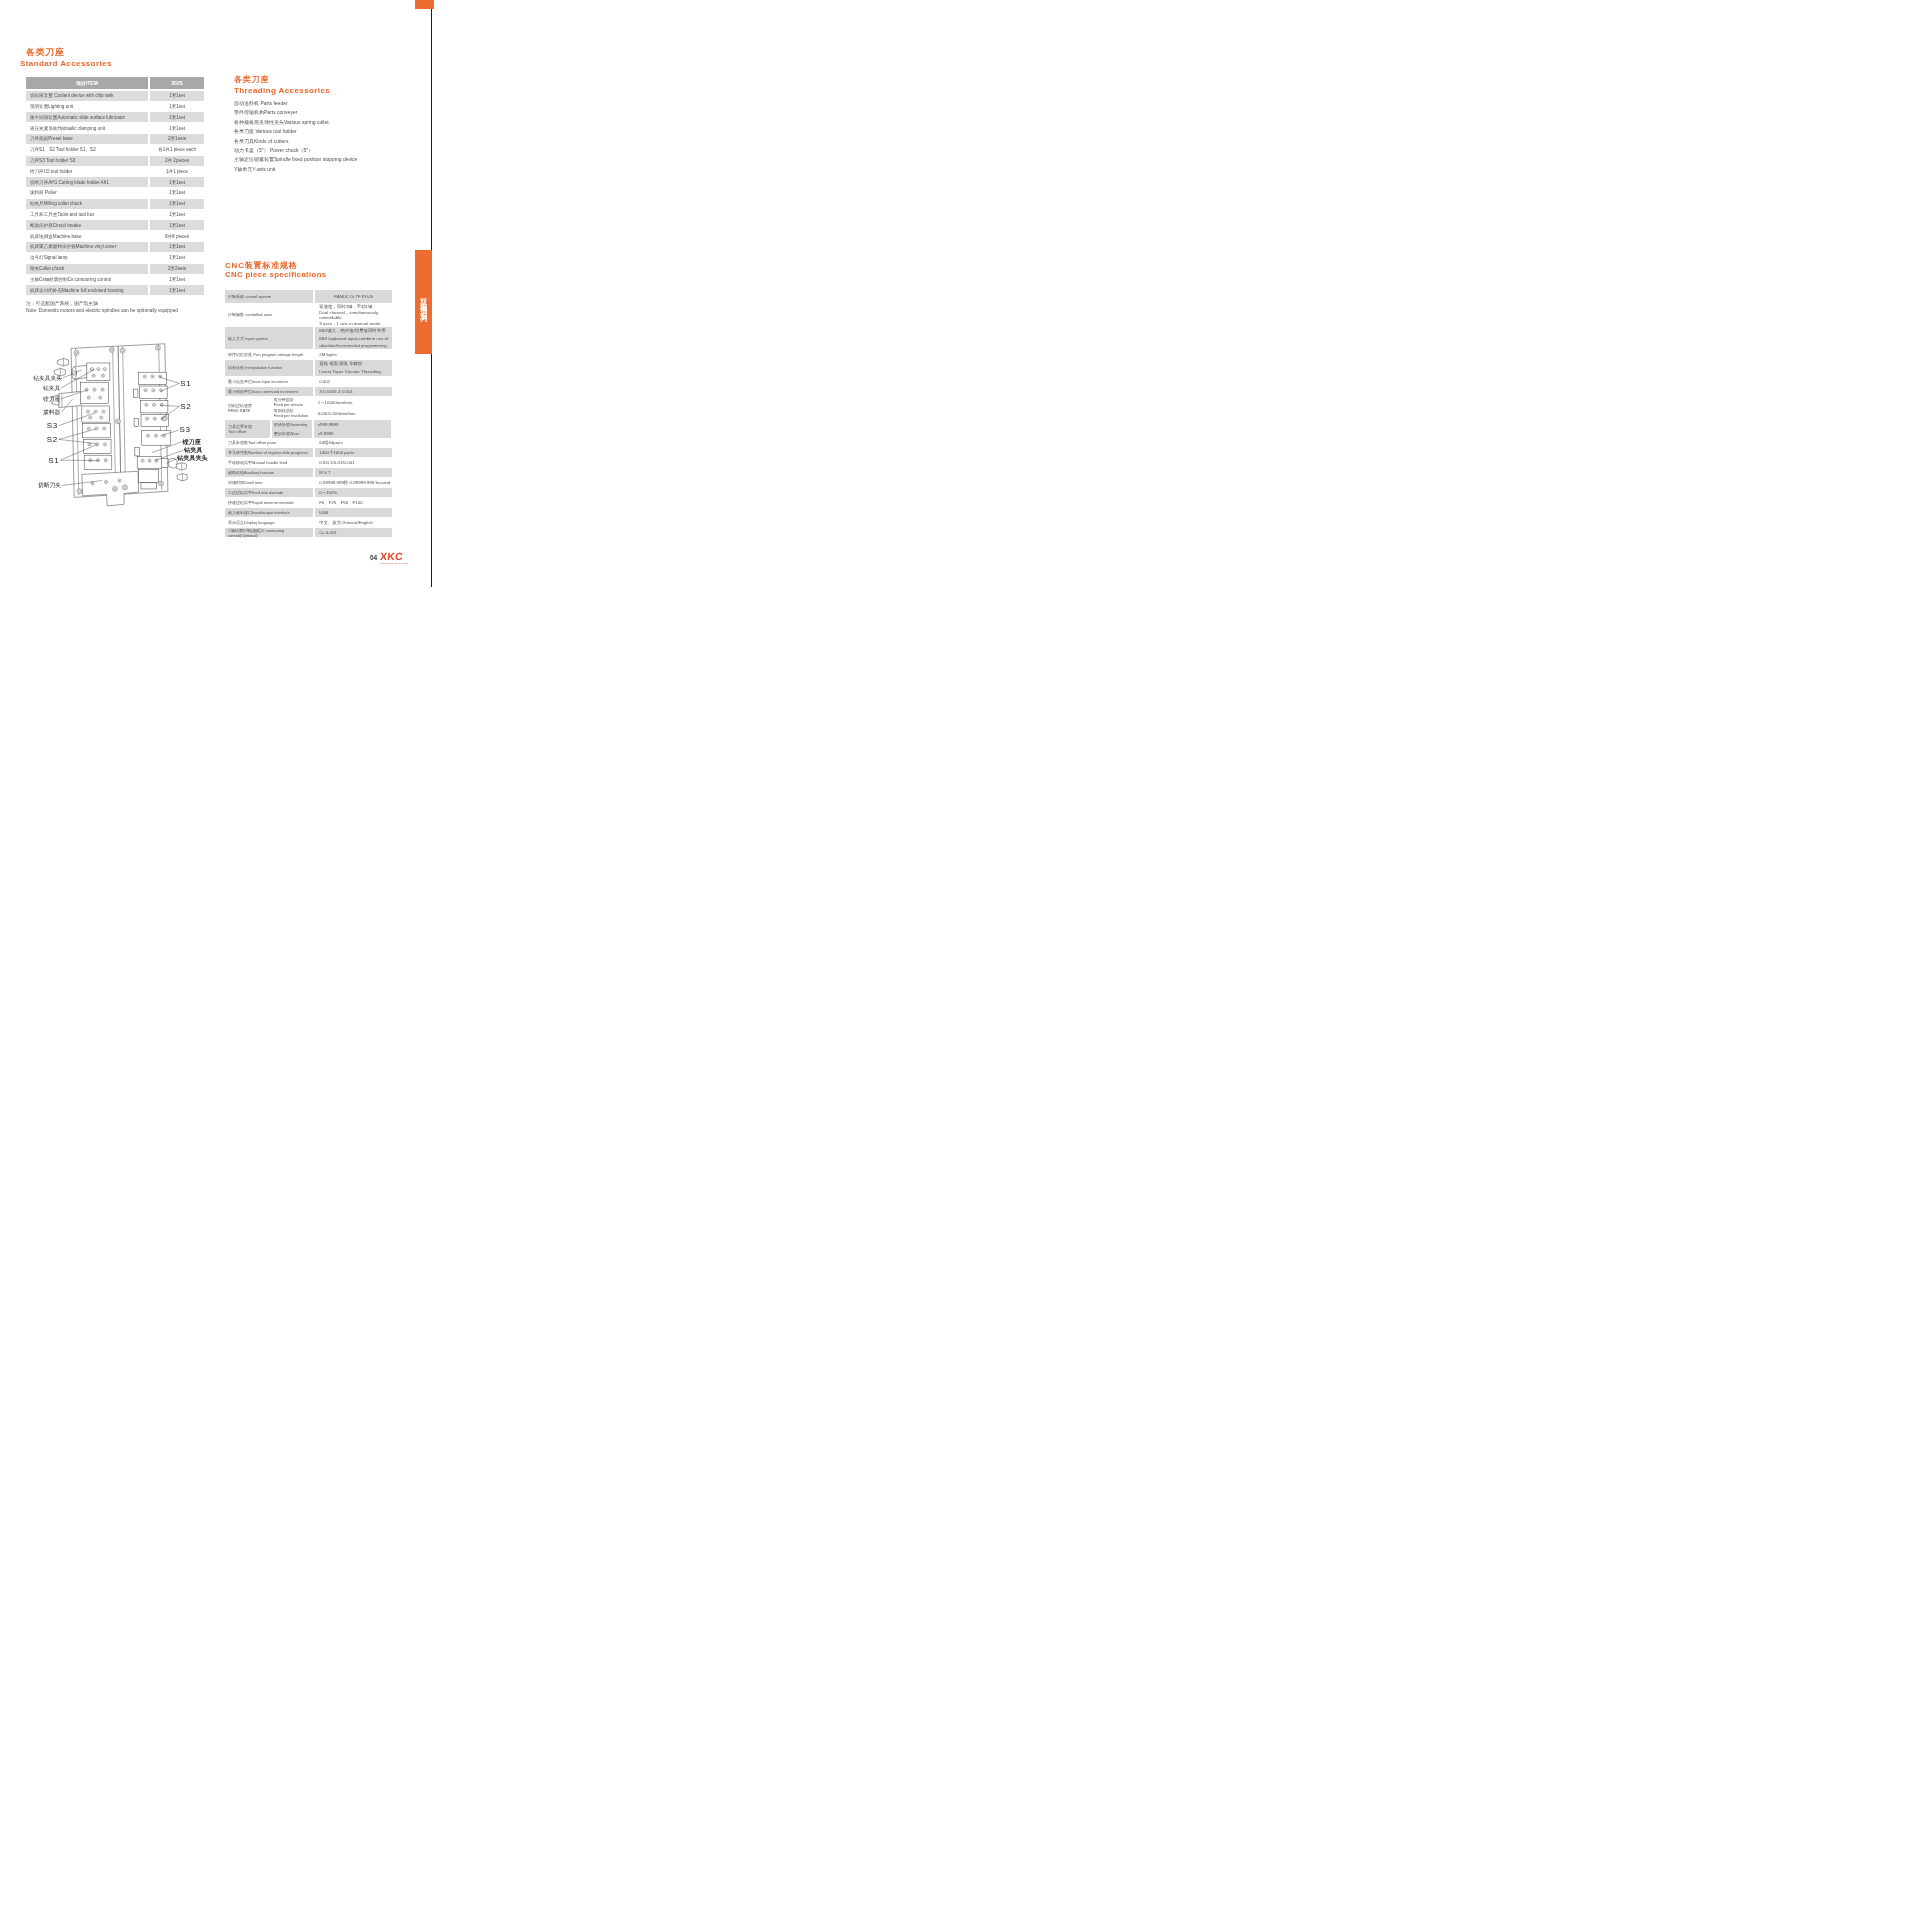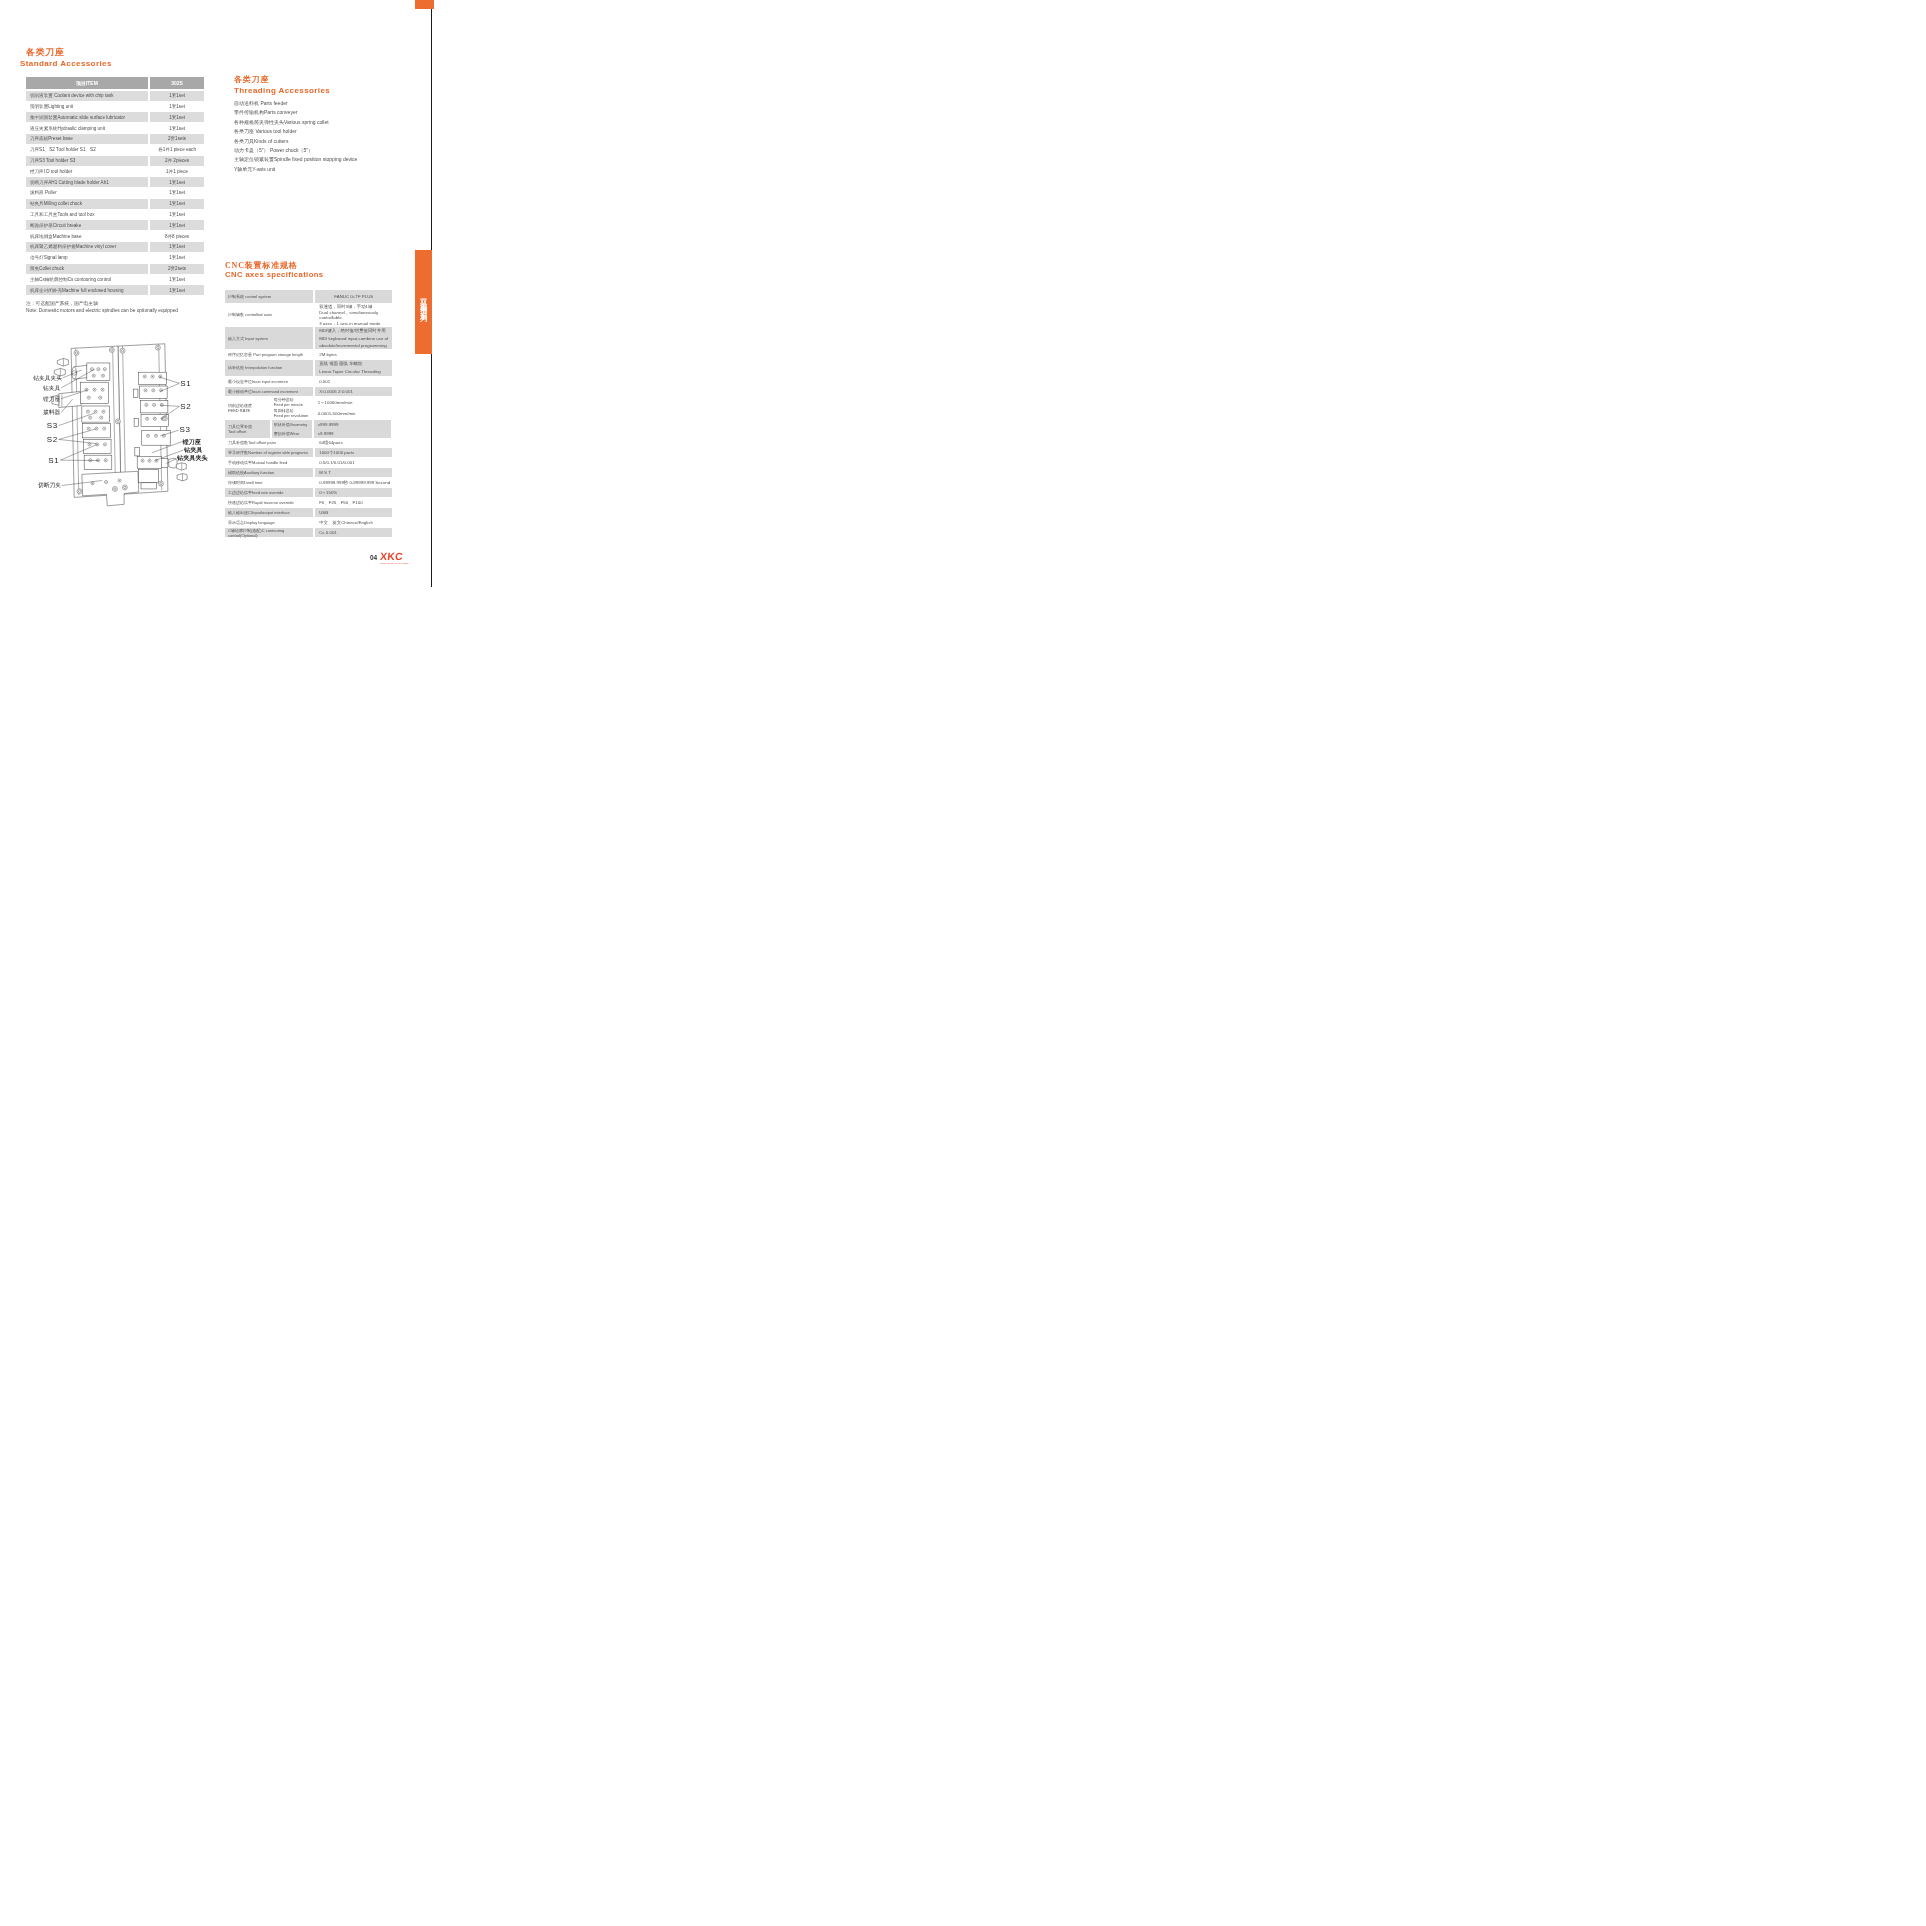--- a/index.html
+++ b/index.html
@@ -188,22 +188,22 @@
       <div class="opt-item">自动送料机 Parts feeder</div>
       <div class="opt-item">零件传输机构Parts conveyer</div>
       <div class="opt-item">各种规格筒夹弹性夹头Various spring collet</div>
       <div class="opt-item">各类刀座 Various tool holder</div>
       <div class="opt-item">各类刀具Kinds of cutters</div>
       <div class="opt-item">动力卡盘（5″） Power chuck（5″）</div>
       <div class="opt-item">主轴定位锁紧装置Spindle fixed position stopping device</div>
       <div class="opt-item">Y轴单元Y-axis unit</div>
     </div>
 
-  <div class="h-cn" style="left:225px;top:260px;font-size:8px;font-family:Liberation Serif, serif;">CNC装置标准规格</div>
-  <div class="h-en" style="left:225px;top:270px;font-size:7.7px;">CNC axes specifications</div>
+  <div class="h-cn" style="left:225px;top:260px;font-size:8px;">CNC装置标准规格</div>
+  <div class="h-en" style="left:225px;top:270px;font-size:7.7px;">CNC piece specifications</div>
   <div class="cnc-table" id="cnc-table">
       <div class="cnc-row shaded centered" style="height: 13px;">
         <div class="cnc-cell cnc-label">控制系统 control system</div>
         <div class="gutter"></div>
         <div class="cnc-cell cnc-value">
           <div>FANUC 0i-TF PLUS</div>
         </div>
       </div>
       <div class="cnc-row" style="height: 22.3px;">
         <div class="cnc-cell cnc-label">控制轴数 controlled axes</div>

